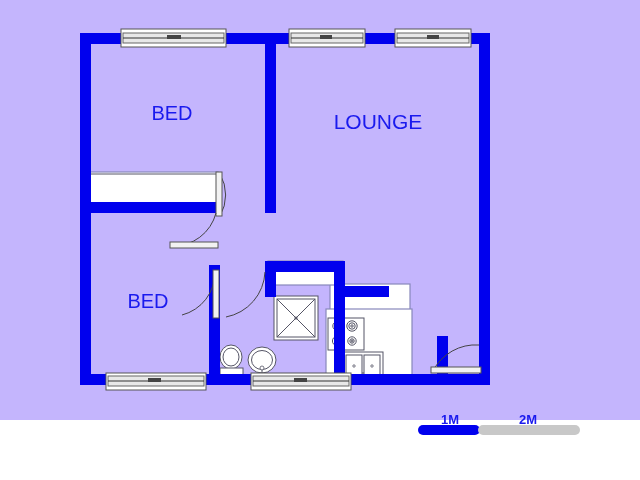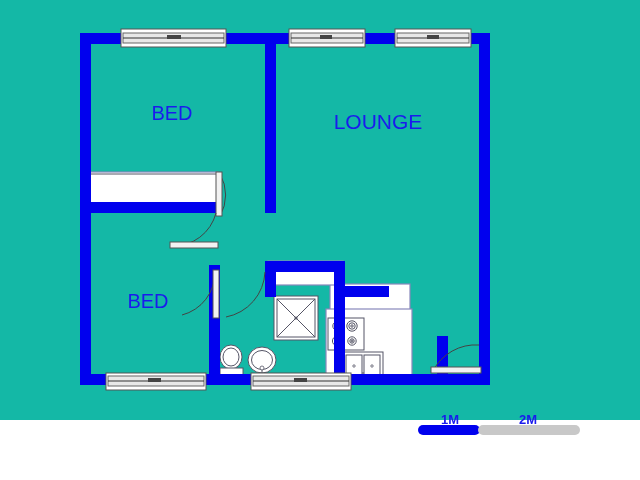--- a/index.html
+++ b/index.html
@@ -11,21 +11,21 @@
     width: 640px;
     height: 480px;
     font-family: "Liberation Sans", sans-serif;
     overflow: hidden;
     position: relative;
   }
   #floorplan-root {
     position: relative;
     width: 640px;
     height: 420px;
-    background: #14b8a6;
+    background: #c4b5fd;
     text-align: center;
   }
   svg#plan-svg {
     position: absolute;
     left: 0;
     top: 0;
     width: 640px;
     height: 480px;
     display: block;
   }

